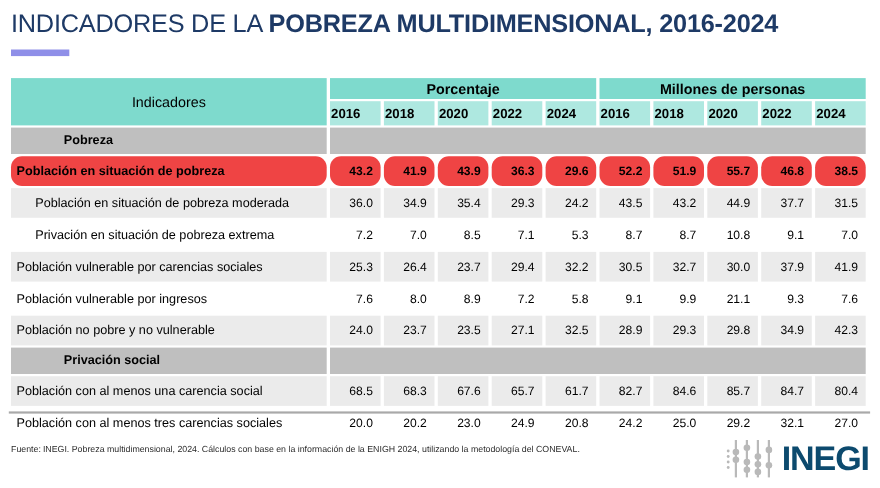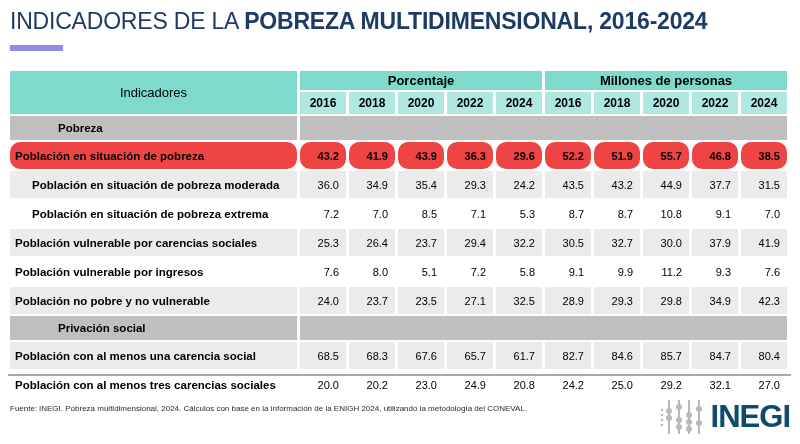--- a/index.html
+++ b/index.html
@@ -17,26 +17,26 @@
   }
   table.ptable{
     position:absolute;left:7px;top:69px;
     border-collapse:separate;border-spacing:3px 2px;table-layout:fixed;
   }
   col.c-label{width:287px;}
   col.c-year{width:46px;}
   th,td{overflow:hidden;white-space:nowrap;}
   th.ind{background:#7edacd;font-size:13px;font-weight:normal;vertical-align:middle;text-align:center;}
   th.grp{background:#7edacd;font-size:13px;font-weight:bold;height:17px;text-align:center;}
-  th.yr{background:#aee8e0;font-size:12px;font-weight:bold;height:20px;text-align:center;}
+  th.yr{background:#aee8e0;font-size:12px;font-weight:bold;height:20px;text-align:left;}
   tr.section td{background:#bfbfbf;font-weight:bold;height:22px;padding-left:48px;}
   tr.bold td{background:#ef4444;font-weight:bold;height:25px;border-radius:10px;}
   tr.shade td{background:#ebebeb;height:25px;}
   tr.plain td{background:#ffffff;height:25px;}
-  td.label{text-align:left;padding-left:5px;font-size:11.5px;vertical-align:middle;font-weight:bold;}
+  td.label{text-align:left;padding-left:5px;font-size:11.5px;vertical-align:middle;}
   td.label.indent{padding-left:22px;}
   td.val{text-align:right;padding-right:7px;font-size:11px;vertical-align:middle;}
   .table-bottom-line{
     position:absolute;left:8px;top:374px;width:783px;height:2px;background:#a9a9a9;
   }
   .notes{
     position:absolute;left:10px;top:404px;width:620px;
     font-size:8px;line-height:10px;color:#2b2b2b;
   }
   .note-row{display:flex;margin-bottom:3px;}
@@ -114,21 +114,21 @@
         <td class="val">35.4</td>
         <td class="val">29.3</td>
         <td class="val">24.2</td>
         <td class="val">43.5</td>
         <td class="val">43.2</td>
         <td class="val">44.9</td>
         <td class="val">37.7</td>
         <td class="val">31.5</td>
       </tr>
       <tr class="plain">
-        <td class="label indent">Población en situación de pobreza extrema</td>
+        <td class="label indent">Privación en situación de pobreza extrema</td>
         <td class="val">7.2</td>
         <td class="val">7.0</td>
         <td class="val">8.5</td>
         <td class="val">7.1</td>
         <td class="val">5.3</td>
         <td class="val">8.7</td>
         <td class="val">8.7</td>
         <td class="val">10.8</td>
         <td class="val">9.1</td>
         <td class="val">7.0</td>
@@ -143,26 +143,26 @@
         <td class="val">30.5</td>
         <td class="val">32.7</td>
         <td class="val">30.0</td>
         <td class="val">37.9</td>
         <td class="val">41.9</td>
       </tr>
       <tr class="plain">
         <td class="label">Población vulnerable por ingresos</td>
         <td class="val">7.6</td>
         <td class="val">8.0</td>
-        <td class="val">5.1</td>
+        <td class="val">8.9</td>
         <td class="val">7.2</td>
         <td class="val">5.8</td>
         <td class="val">9.1</td>
         <td class="val">9.9</td>
-        <td class="val">11.2</td>
+        <td class="val">21.1</td>
         <td class="val">9.3</td>
         <td class="val">7.6</td>
       </tr>
       <tr class="shade">
         <td class="label">Población no pobre y no vulnerable</td>
         <td class="val">24.0</td>
         <td class="val">23.7</td>
         <td class="val">23.5</td>
         <td class="val">27.1</td>
         <td class="val">32.5</td>

